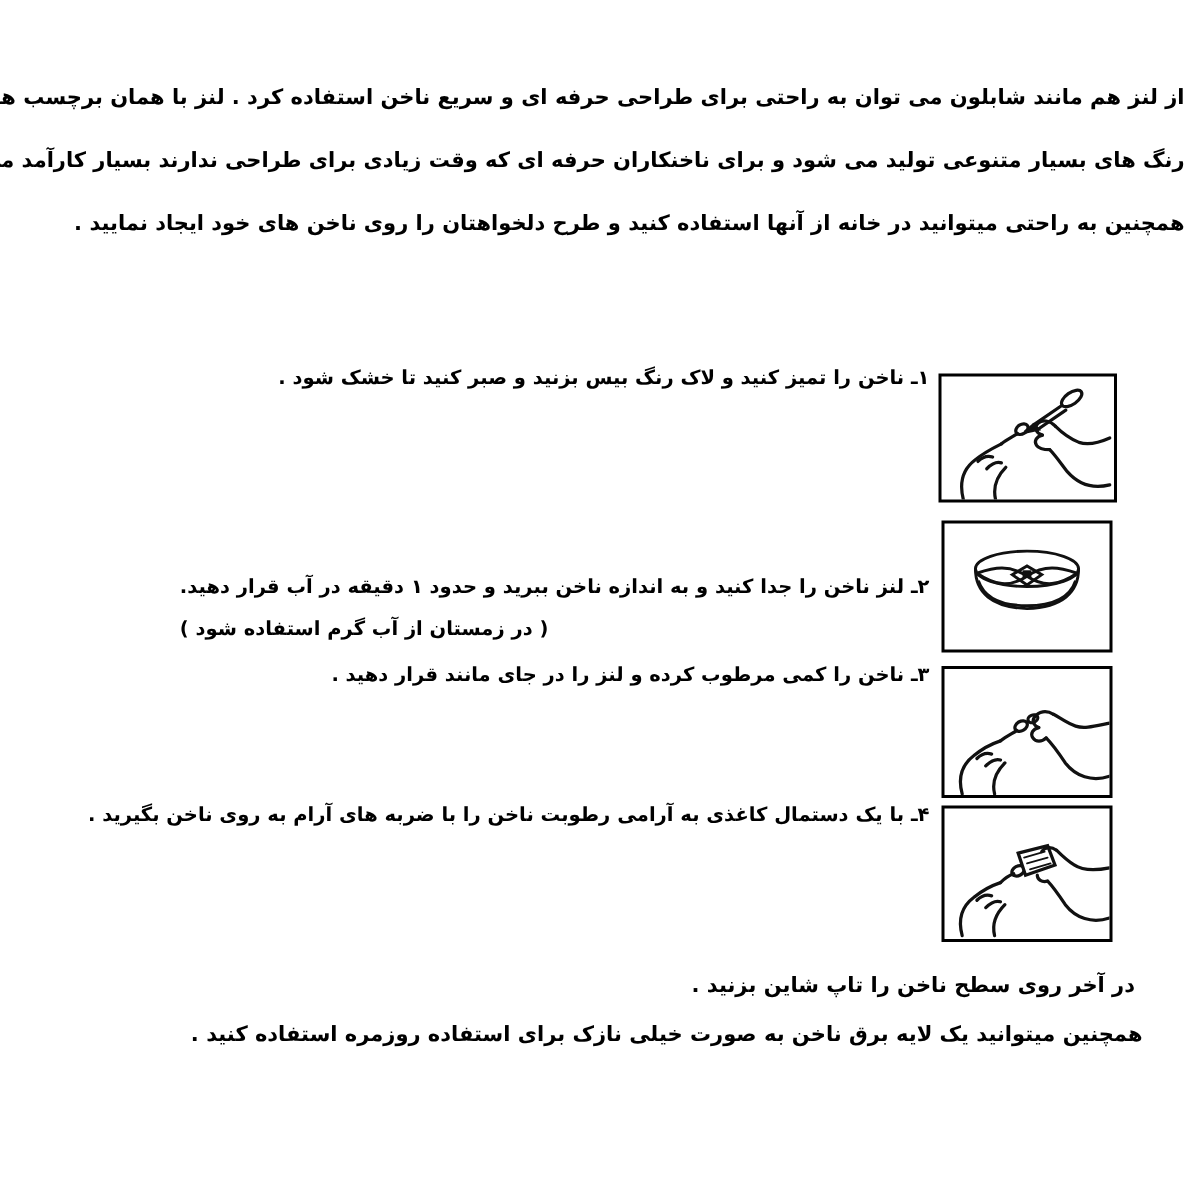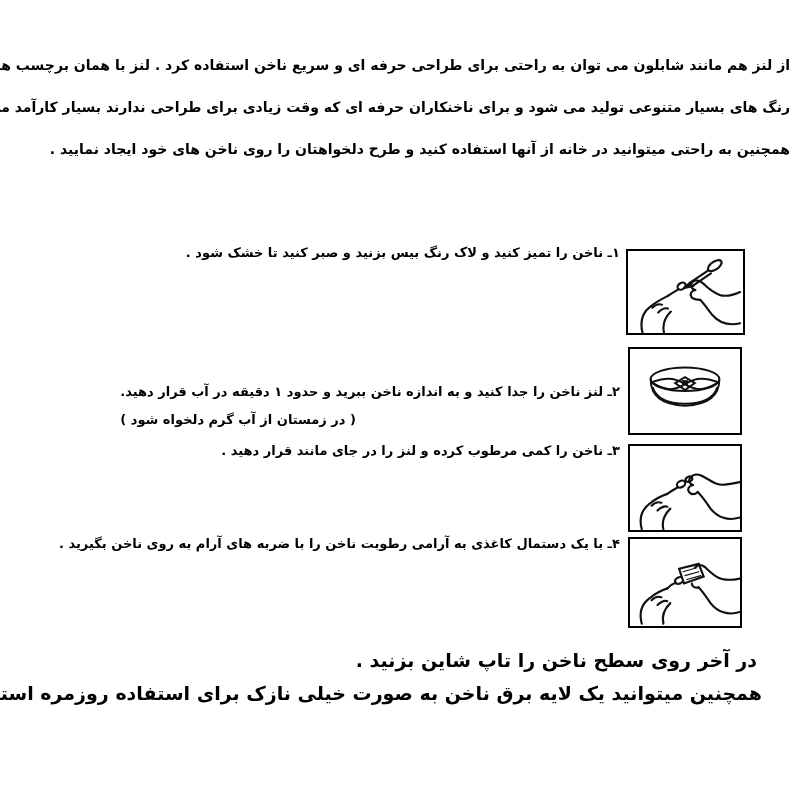--- a/index.html
+++ b/index.html
@@ -26,21 +26,21 @@
   .step3-text{top:443px;}
   .step4-text{top:536px;}
   
   .imgbox{position:absolute;left:628px;width:110px;border:2px solid #000;background:#fff;box-sizing:content-box;}
   .box1{top:249px;height:82px;left:626px;width:115px;}
   .box2{top:347px;height:84px;}
   .box3{top:444px;height:84px;}
   .box4{top:537px;height:87px;}
   .imgbox svg{display:block;width:100%;height:100%;}
   
-  .footer-line{position:absolute;font-size:19px;white-space:nowrap;text-align:left;}
+  .footer-line{position:absolute;font-size:14px;white-space:nowrap;text-align:left;}
   .footer1{top:649px;right:43px;}
   .footer2{top:682px;right:38px;margin-left:40px;}
 </style>
 </head>
 <body>
 
 <div class="page">
 
   <div class="intro">
     <div class="intro-line">از لنز هم مانند شابلون می توان به راحتی برای طراحی حرفه ای و سریع ناخن استفاده کرد . لنز با همان برچسب های ناخن در طرح ها و</div>
@@ -66,21 +66,21 @@
         <ellipse cx="86" cy="15" rx="8" ry="4" transform="rotate(-35 86 15)"></ellipse>
         <path d="M 79 20 L 60 33"></path>
         <path d="M 82 23 L 63 36"></path>
         <path d="M 60 33 L 54 38 L 63 36 Z" fill="#111111"></path>
       </g>
     </svg>
   </div>
 
   <div class="step-text step2-text">
     <div class="nowrap">۲ـ لنز ناخن را جدا کنید و به اندازه ناخن ببرید و حدود ۱ دقیقه در آب  قرار دهید.</div>
-    <div class="nowrap">( در زمستان از آب گرم دلخواه شود )</div>
+    <div class="nowrap">( در زمستان از آب گرم استفاده شود )</div>
   </div>
   <div class="imgbox box2">
     <svg viewBox="0 0 112 84" preserveAspectRatio="xMidYMid meet">
       <g stroke="#111111" stroke-width="2" fill="none">
         <ellipse cx="56" cy="30" rx="35" ry="12"></ellipse>
         <path d="M 21 30 C 21 46 32 56 56 57 C 80 56 91 46 91 30"></path>
         <path d="M 23 38 C 27 50 39 55 56 55 C 73 55 85 50 89 38"></path>
         <path d="M 22 33 C 34 41 44 43 56 35 C 68 43 78 41 90 33"></path>
         <path d="M 22 33 C 34 29 44 27 56 35 C 68 27 78 29 90 33"></path>
         <polygon points="46,34 56,28 66,34 56,41"></polygon>

